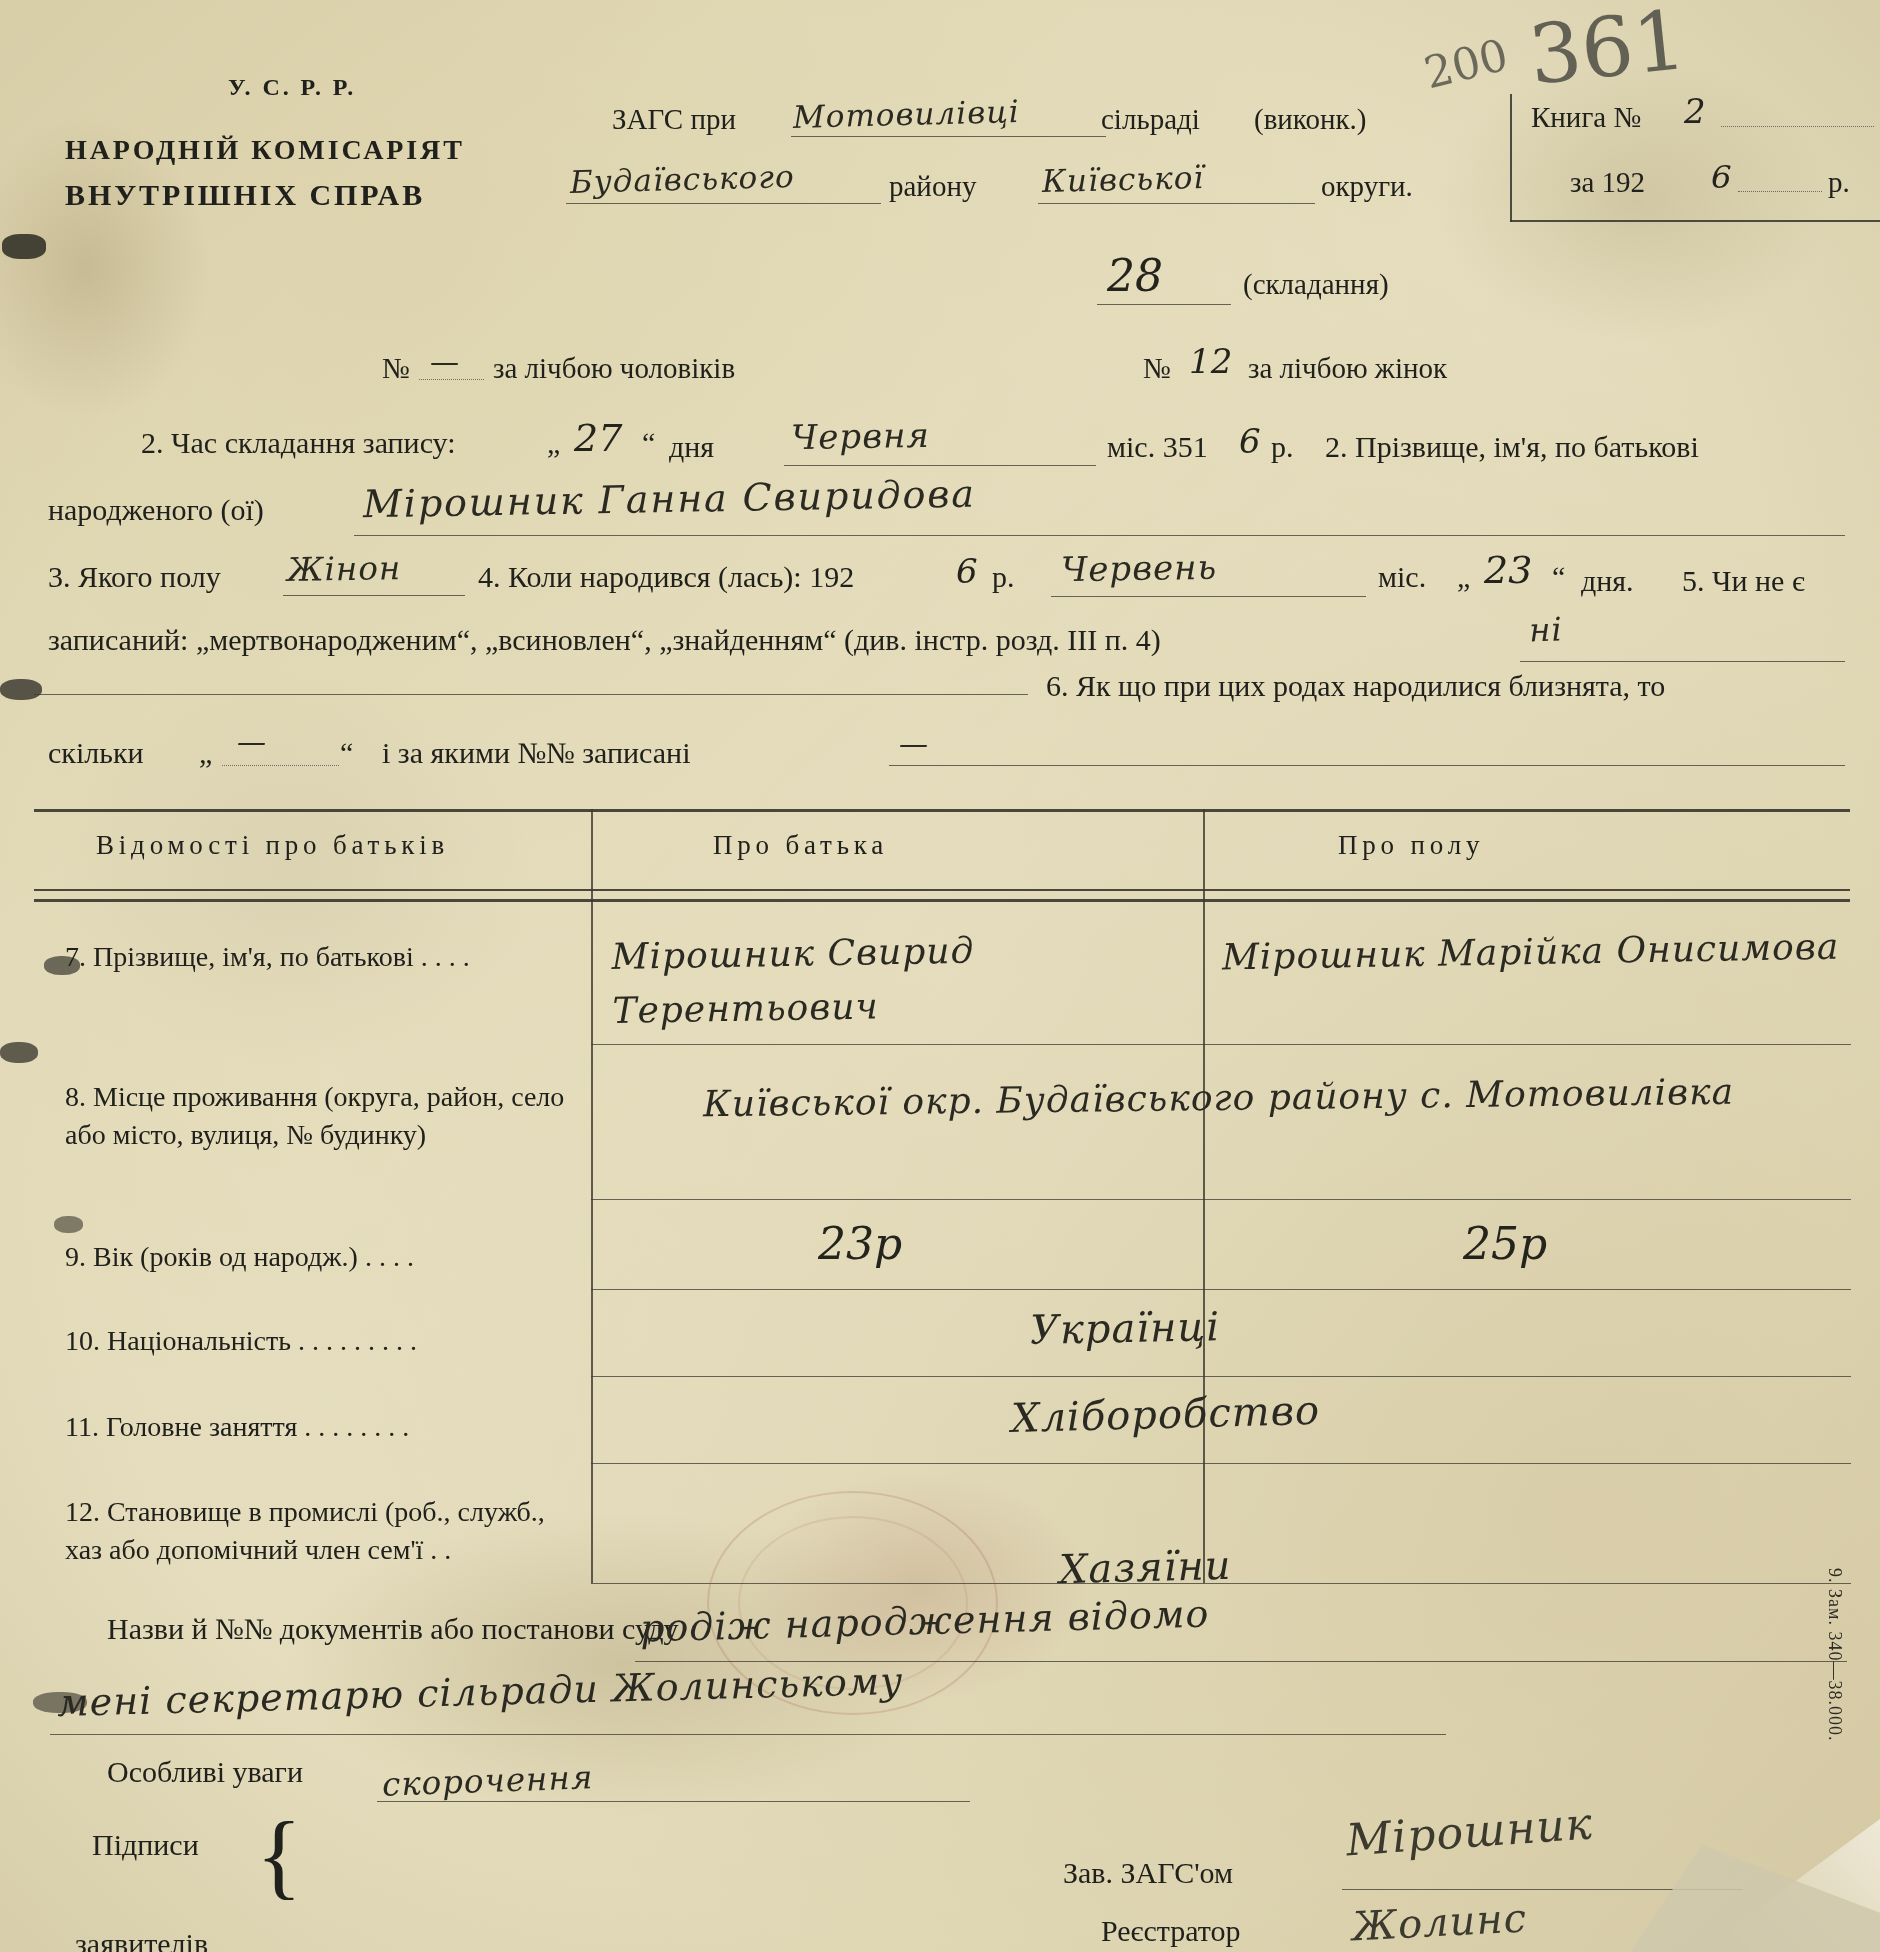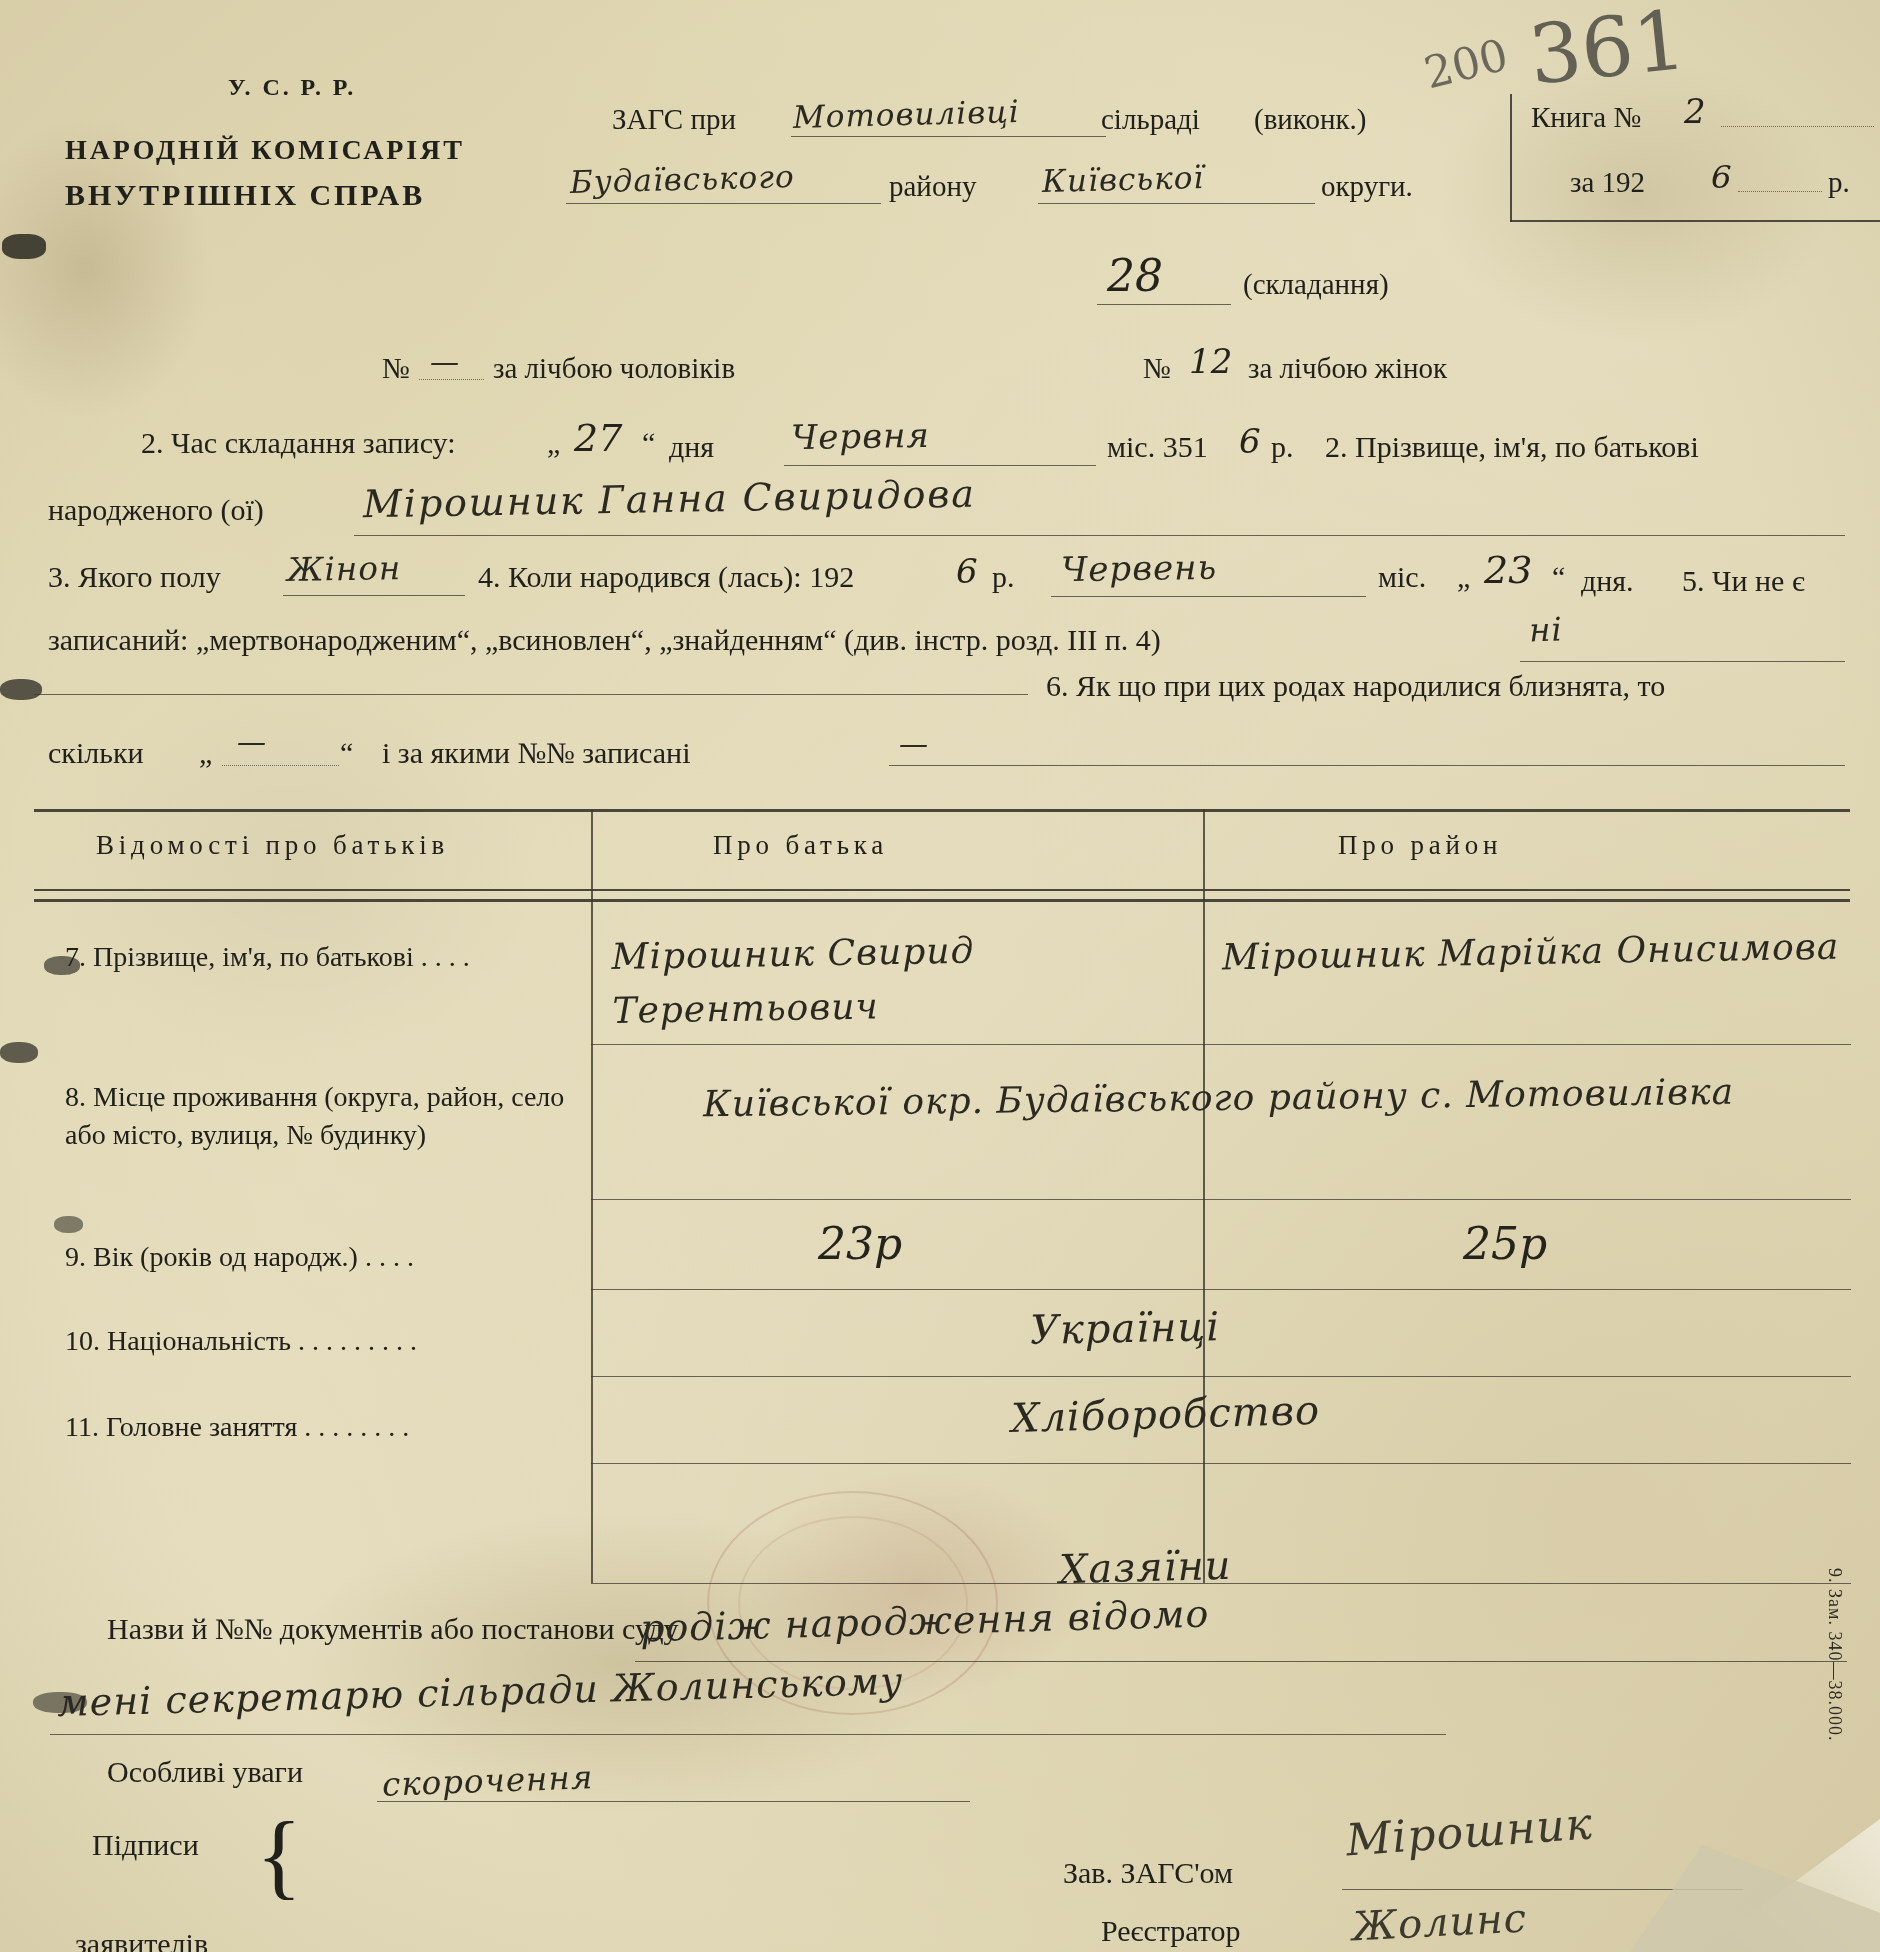--- a/index.html
+++ b/index.html
@@ -215,21 +215,21 @@
 
   <div class="rule-d" style="left:34px;top:809px;width:1816px;height:2.9px;"></div>
   <div class="rule-d" style="left:34px;top:889px;width:1816px;height:1.9px;"></div>
   <div class="rule-d" style="left:34px;top:899px;width:1816px;height:2.9px;"></div>
 
   <div class="vline" style="left:591px;top:809px;height:774px;width:1.9px;"></div>
   <div class="vline" style="left:1203px;top:809px;height:774px;width:1.9px;"></div>
 
   <div class="txt ser tbl-head" style="left:96px;top:832px;font-size:27px;">Відомості про батьків</div>
   <div class="txt ser tbl-head" style="left:713px;top:832px;font-size:27px;">Про батька</div>
-  <div class="txt ser tbl-head" style="left:1338px;top:832px;font-size:27px;">Про район</div>
+  <div class="txt ser tbl-head" style="left:1338px;top:832px;font-size:27px;">Про полу</div>
 
   <div class="txt ser" style="left:65px;top:943px;font-size:28px;">7. Прізвище, ім'я, по батькові . . . .</div>
   <div class="txt hand" style="left:612px;top:925px;font-size:36px;width:574px;white-space:normal;line-height:1.5;transform:rotate(-1deg);">Мірошник Свирид Терентьович</div>
   <div class="txt hand" style="left:1222px;top:925px;font-size:36px;width:621px;white-space:normal;line-height:1.5;transform:rotate(-1deg);">Мірошник Марійка Онисимова</div>
   <div class="rule" style="left:591px;top:1044px;width:1260px;"></div>
 
   <div class="txt ser" style="left:65px;top:1078px;font-size:28px;width:507px;white-space:normal;line-height:1.35;">8. Місце проживання (округа, район, село або місто, вулиця, № будинку)</div>
   <div class="txt hand" style="left:602px;top:1069px;font-size:36px;width:1233px;white-space:normal;line-height:1.6;text-align:center;transform:rotate(-0.7deg);">Київської окр. Будаївського району с. Мотовилівка</div>
   <div class="rule" style="left:591px;top:1199px;width:1260px;"></div>
 
@@ -239,20 +239,21 @@
   <div class="rule" style="left:591px;top:1289px;width:1260px;"></div>
 
   <div class="txt ser" style="left:65px;top:1327px;font-size:28px;">10. Національність . . . . . . . . .</div>
   <div class="txt hand" style="left:1030px;top:1308px;font-size:40px;transform:rotate(-1deg);">Українці</div>
   <div class="rule" style="left:591px;top:1376px;width:1260px;"></div>
 
   <div class="txt ser" style="left:65px;top:1413px;font-size:28px;">11. Головне заняття . . . . . . . .</div>
   <div class="txt hand" style="left:1011px;top:1394px;font-size:40px;transform:rotate(-1.5deg);">Хліборобство</div>
   <div class="rule" style="left:591px;top:1463px;width:1260px;"></div>
 
+  <div class="txt ser" style="left:65px;top:1493px;font-size:28px;width:516px;white-space:normal;line-height:1.35;">12. Становище в промислі (роб., служб., хаз або допомічний член сем'ї . .</div>
   <div class="txt hand" style="left:1059px;top:1547px;font-size:40px;transform:rotate(-1.5deg);">Хазяїни</div>
   <div class="rule" style="left:591px;top:1583px;width:1260px;"></div>
 
   <div class="stamp" style="left:707px;top:1491px;width:287px;height:220px;"></div>
   <div class="stamp" style="left:738px;top:1516px;width:226px;height:170px;opacity:.3;"></div>
 
   <div class="txt ser" style="left:107px;top:1614px;font-size:30px;">Назви й №№ документів або постанови суду</div>
   <div class="txt hand" style="left:640px;top:1602px;font-size:38px;transform:rotate(-1.5deg);">родіж народження відомо</div>
   <div class="rule" style="left:635px;top:1661px;width:1212px;"></div>
   <div class="txt hand" style="left:57px;top:1673px;font-size:38px;transform:rotate(-1.5deg);">мені секретарю сільради Жолинському</div>

